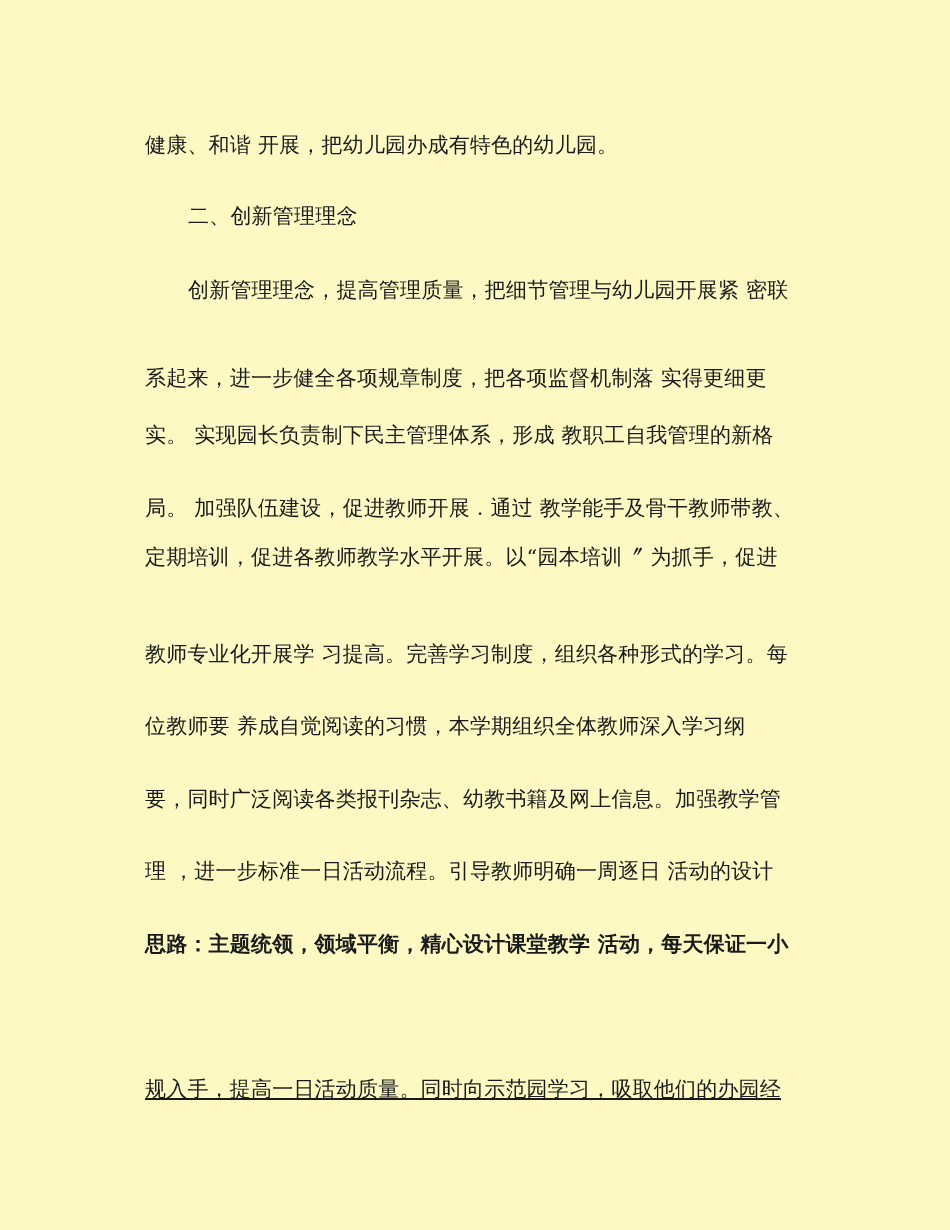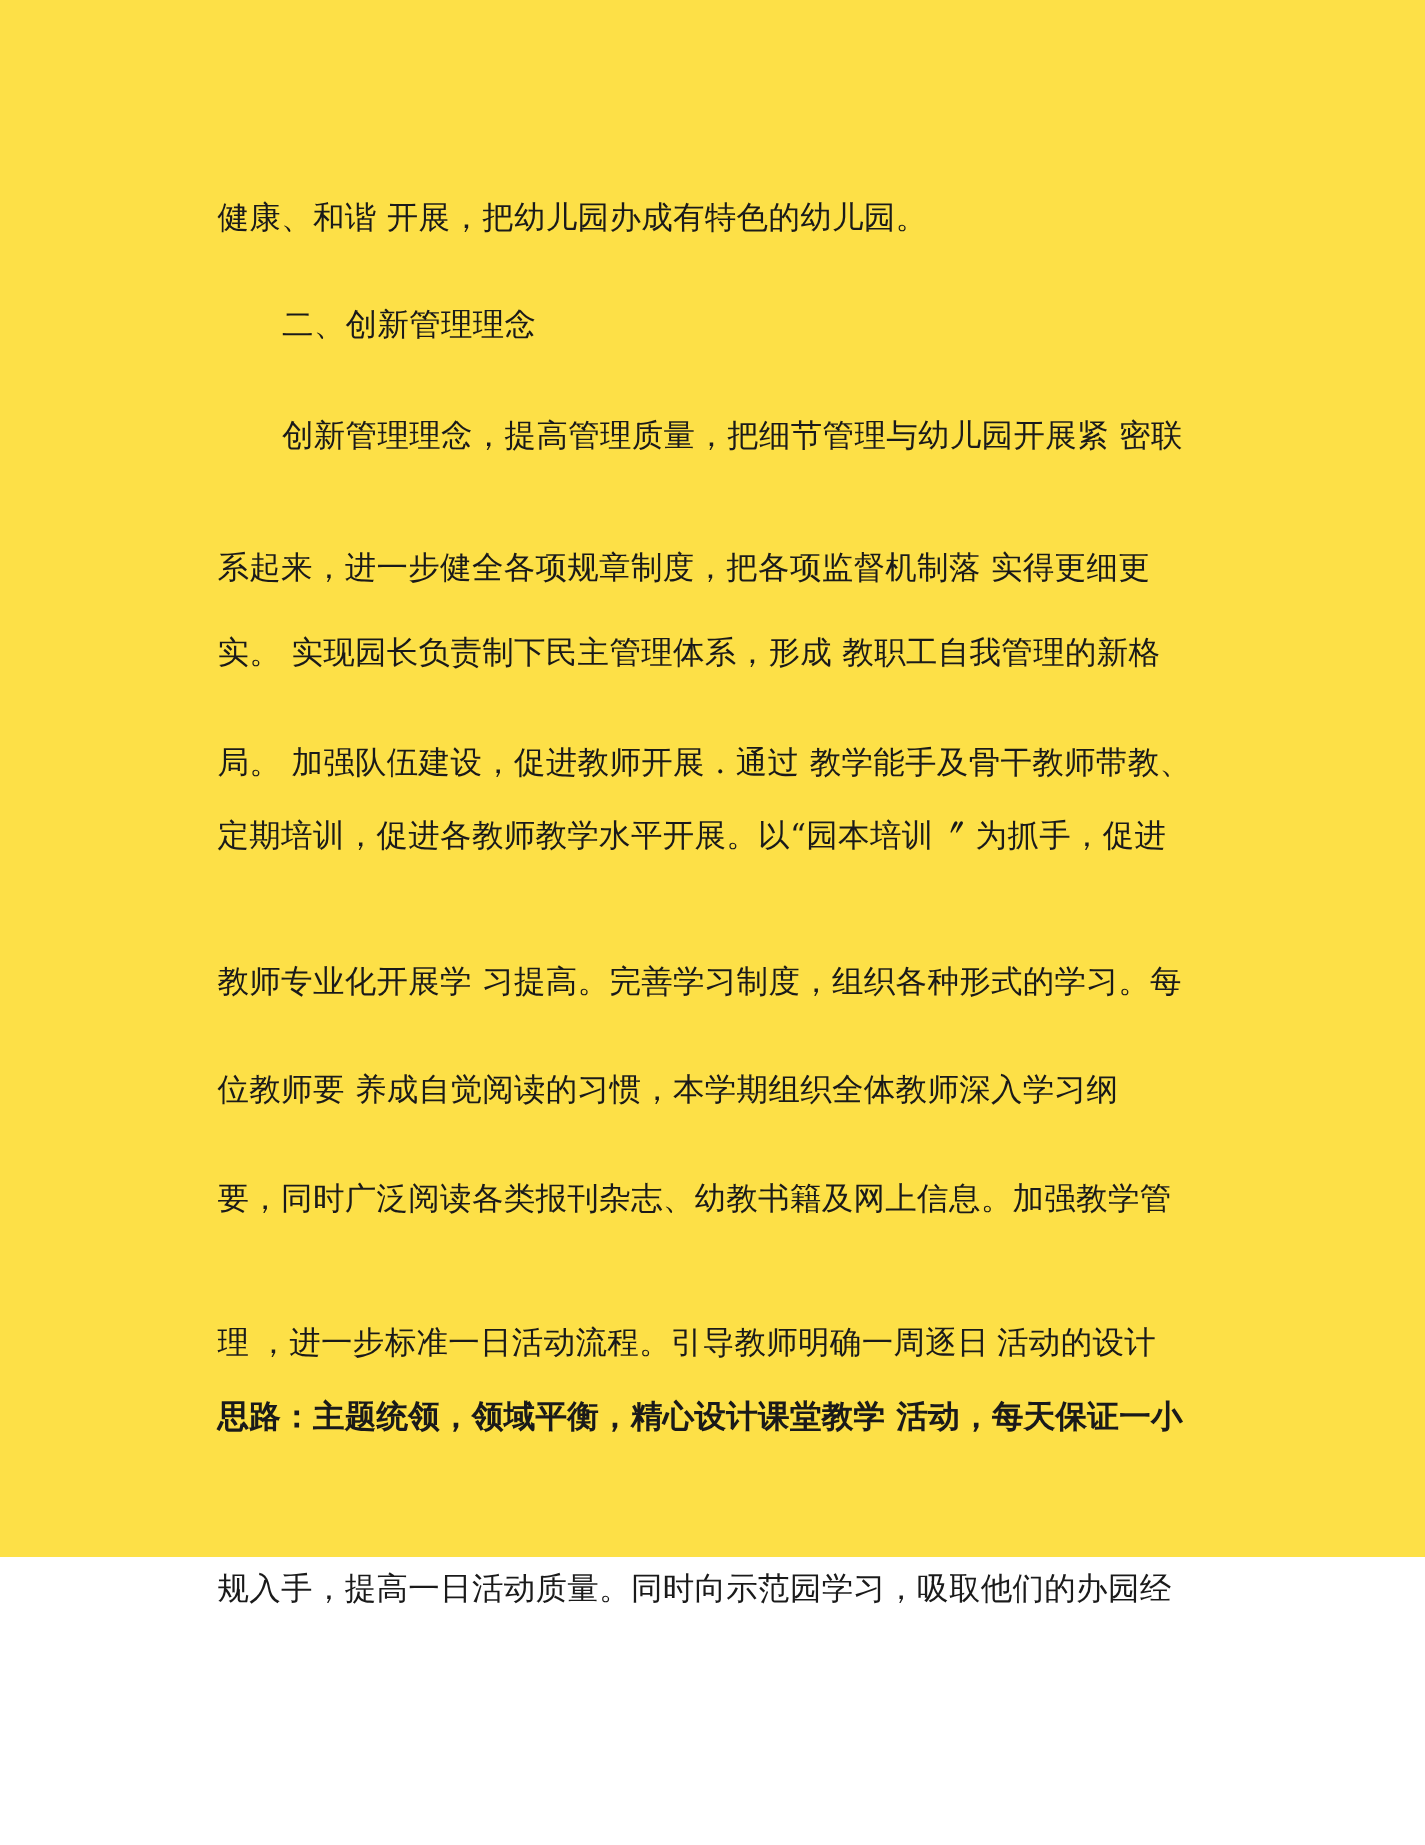--- a/index.html
+++ b/index.html
@@ -13,22 +13,22 @@
       position: relative;
       overflow: hidden;
       font-family: "DejaVu Serif", "Liberation Serif", serif;
       color: #1a1a1a;
     }
     .page {
       position: absolute;
       left: 0;
       top: 0;
       width: 950px;
-      height: 1038px;
-      background: #fde047;
+      height: 1230px;
+      background: #fef9c3;
     }
     .line {
       position: absolute;
       left: 145px;
       font-size: 21px;
       line-height: 24px;
       white-space: nowrap;
       letter-spacing: 0.2px;
     }
     .indent {
@@ -42,16 +42,16 @@
   <div class="line" style="top:133px;">健康、和谐 开展，把幼儿园办成有特色的幼儿园。</div>
   <div class="line indent" style="top:204px;">二、创新管理理念</div>
   <div class="line indent" style="top:278px;">创新管理理念，提高管理质量，把细节管理与幼儿园开展紧 密联</div>
   <div class="line" style="top:366px;">系起来，进一步健全各项规章制度，把各项监督机制落 实得更细更</div>
   <div class="line" style="top:496px;">局。 加强队伍建设，促进教师开展 . 通过 教学能手及骨干教师带教、</div>
   <div class="line" style="top:423px;">实。 实现园长负责制下民主管理体系，形成 教职工自我管理的新格</div>
   <div class="line" style="top:545px;">定期培训，促进各教师教学水平开展。以“园本培训〞 为抓手，促进</div>
   <div class="line" style="top:642px;">教师专业化开展学 习提高。完善学习制度，组织各种形式的学习。每</div>
   <div class="line" style="top:714px;">位教师要 养成自觉阅读的习惯，本学期组织全体教师深入学习纲</div>
   <div class="line" style="top:787px;">要，同时广泛阅读各类报刊杂志、幼教书籍及网上信息。加强教学管</div>
-  <div class="line" style="top:883px;font-family:Liberation Serif, serif;">理 ，进一步标准一日活动流程。引导教师明确一周逐日 活动的设计</div>
+  <div class="line" style="top:859px;">理 ，进一步标准一日活动流程。引导教师明确一周逐日 活动的设计</div>
   <div class="line" style="top:932px;font-weight:bold;">思路：主题统领，领域平衡，精心设计课堂教学 活动，每天保证一小</div>
-  <div class="line" style="top:1047px;">规入手，提高一日活动质量。同时向示范园学习，吸取他们的办园经</div>
+  <div class="line" style="top:1077px;text-decoration:underline;">规入手，提高一日活动质量。同时向示范园学习，吸取他们的办园经</div>
 </div>
 
 </body></html>

